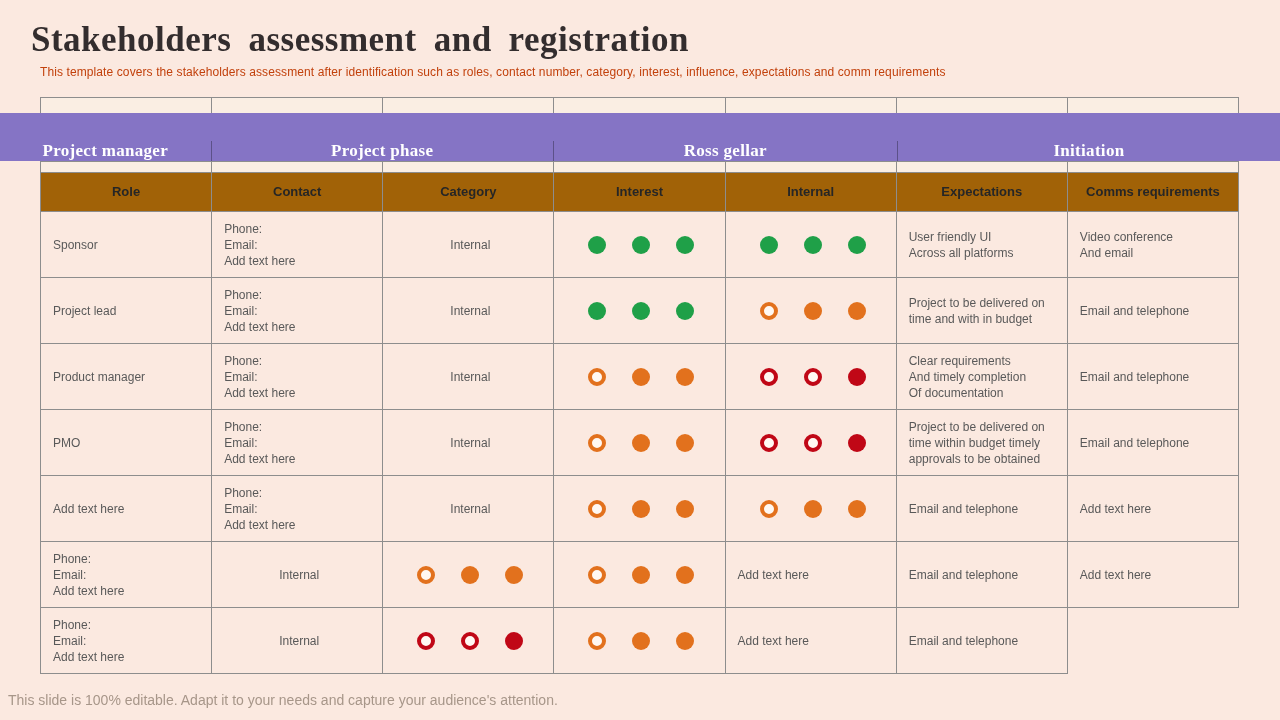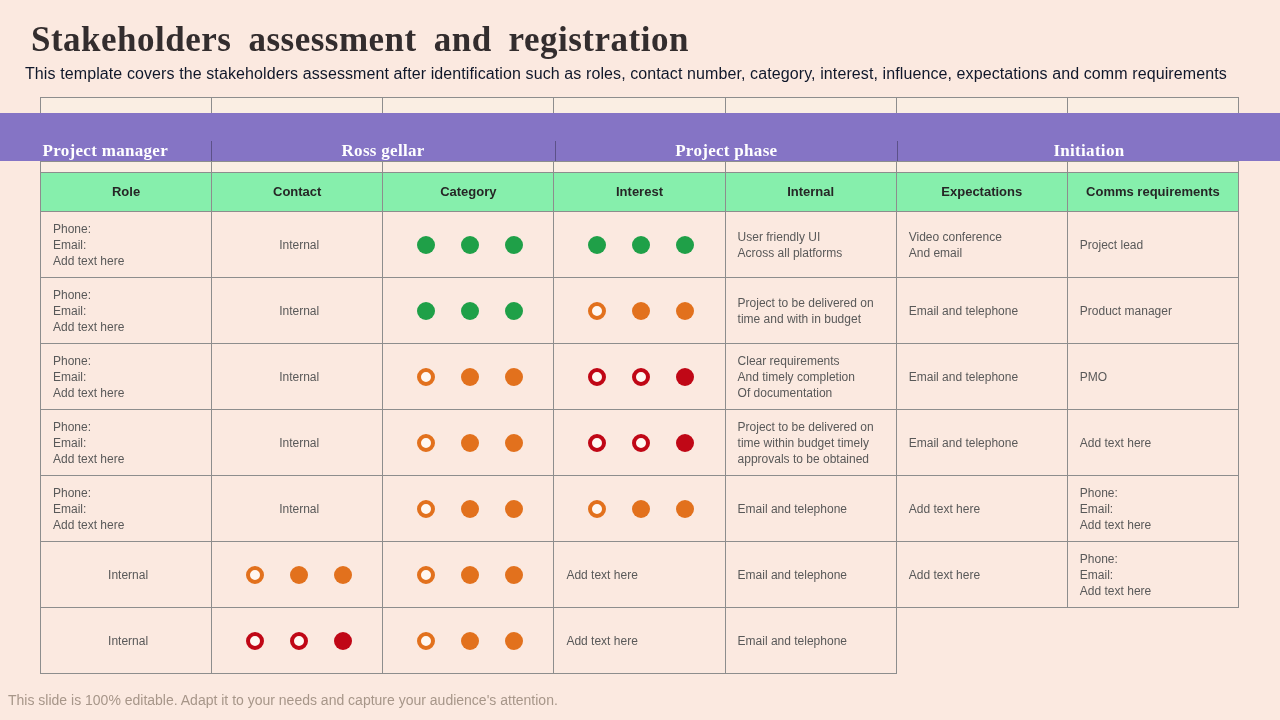--- a/index.html
+++ b/index.html
@@ -6,38 +6,38 @@
   .slide{
     position:relative;width:1280px;height:720px;overflow:hidden;
     background:#FBE9E0;font-family:"Liberation Sans",sans-serif;
   }
   .title{
     position:absolute;left:31px;top:20px;
     font-family:"Liberation Serif",serif;font-weight:bold;font-size:35px;
     color:#332D2E;word-spacing:0.22em;letter-spacing:0.5px;
   }
   .subtitle{
-    position:absolute;left:25px;top:65px;font-size:16px;color:#0f172a;letter-spacing:0.1px;
+    position:absolute;left:40px;top:65px;font-size:12px;color:#c2410c;letter-spacing:0.1px;
   }
   
   .table{
     position:absolute;left:40px;top:97px;width:1198px;
     display:grid;grid-template-columns:repeat(7,1fr);
     grid-template-rows:16px 48px 11px 39px repeat(7,66px);
     border-top:1px solid #8D8D8D;border-left:1px solid #8D8D8D;
   }
   .cell{
     box-sizing:border-box;border-right:1px solid #8D8D8D;border-bottom:1px solid #8D8D8D;
     display:flex;flex-direction:column;justify-content:center;
     font-size:12px;color:#595959;line-height:16px;
   }
   .cell.spacer{background:#FAEEE3;}
   .cell.gap{background:transparent;border-bottom-color:#8D8D8D;}
   .cell.header{
-    background:#86efac;align-items:center;text-align:center;
+    background:#a16207;align-items:center;text-align:center;
     font-weight:bold;font-size:13px;color:#262626;
   }
   .cell.c-left{align-items:flex-start;text-align:left;padding-left:12px;padding-right:8px;}
   .cell.c-center{align-items:center;text-align:center;padding-left:4px;}
   .dots{display:flex;flex-direction:row;gap:26px;align-items:center;justify-content:center;}
   .dot{box-sizing:border-box;width:18px;height:18px;border-radius:50%;}
   .dot.filled{background:var(--dc);}
   .dot.ring{border:4px solid var(--dc);background:#FFF8F2;}
   
   .band{
@@ -85,20 +85,23 @@
       <div class="cell spacer"></div>
       <div class="cell spacer"></div>
       <div class="cell header">Role</div>
       <div class="cell header">Contact</div>
       <div class="cell header">Category</div>
       <div class="cell header">Interest</div>
       <div class="cell header">Internal</div>
       <div class="cell header">Expectations</div>
       <div class="cell header">Comms requirements</div>
       <div class="cell c-left">
+        <div class="">Sponsor</div>
+      </div>
+      <div class="cell c-left">
         <div class="">Phone:</div>
         <div class="">Email:</div>
         <div class="">Add text here</div>
       </div>
       <div class="cell c-center">
         <div class="">Internal</div>
       </div>
       <div class="cell c-center">
         <div class="dots">
           <div class="dot filled" style="--dc: #1FA048;"></div>
@@ -306,19 +309,19 @@
       <div class="cell c-left">
         <div class="">Add text here</div>
       </div>
       <div class="cell c-left">
         <div class="">Email and telephone</div>
       </div>
     </div>
 
   <div class="band">
       <div class="band-cell" style="width: 211px;">Project manager</div>
+      <div class="band-cell" style="width: 342px;">Project phase</div>
       <div class="band-cell" style="width: 344px;">Ross gellar</div>
-      <div class="band-cell" style="width: 342px;">Project phase</div>
       <div class="band-cell" style="width: 383px;">Initiation</div>
     </div>
 
   <div class="footer">This slide is 100% editable. Adapt it to your needs and capture your audience's attention.</div>
 </div>
 
 </body></html>

